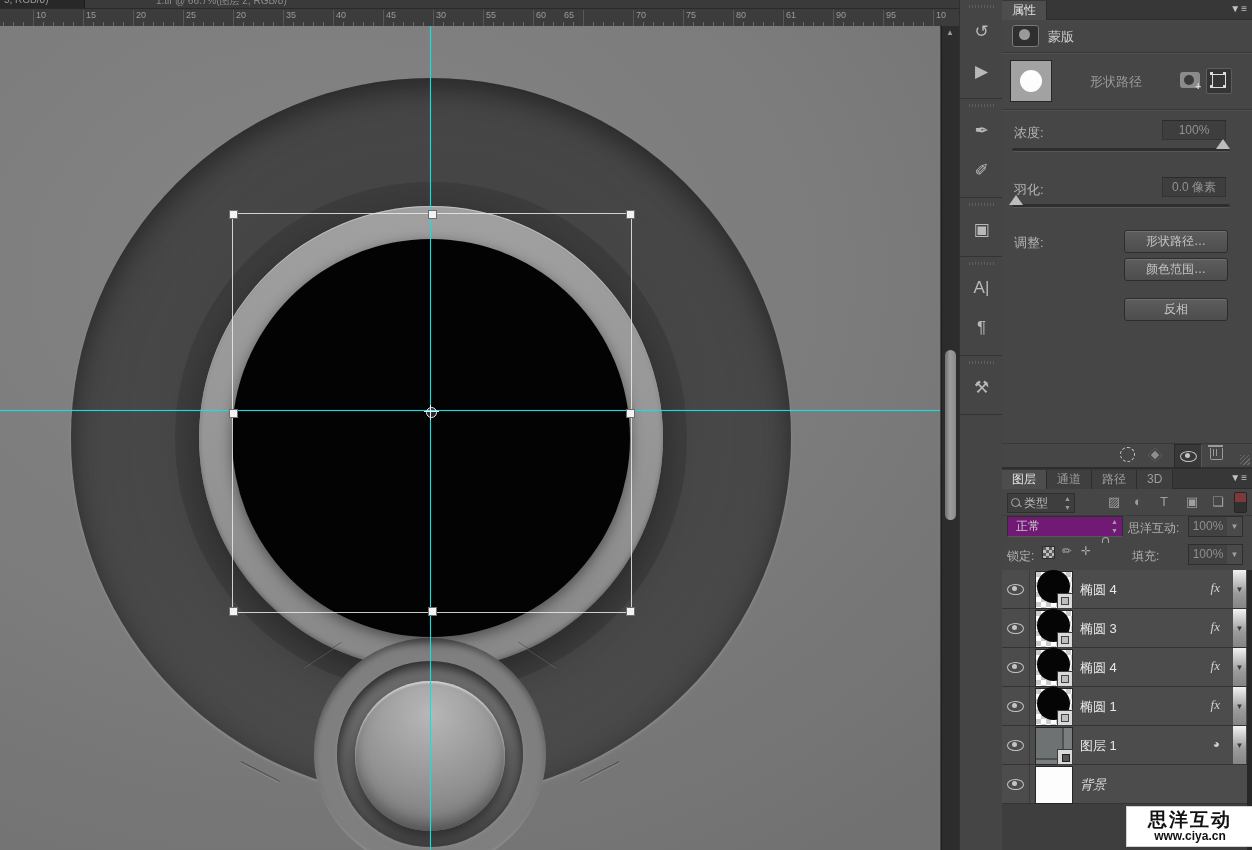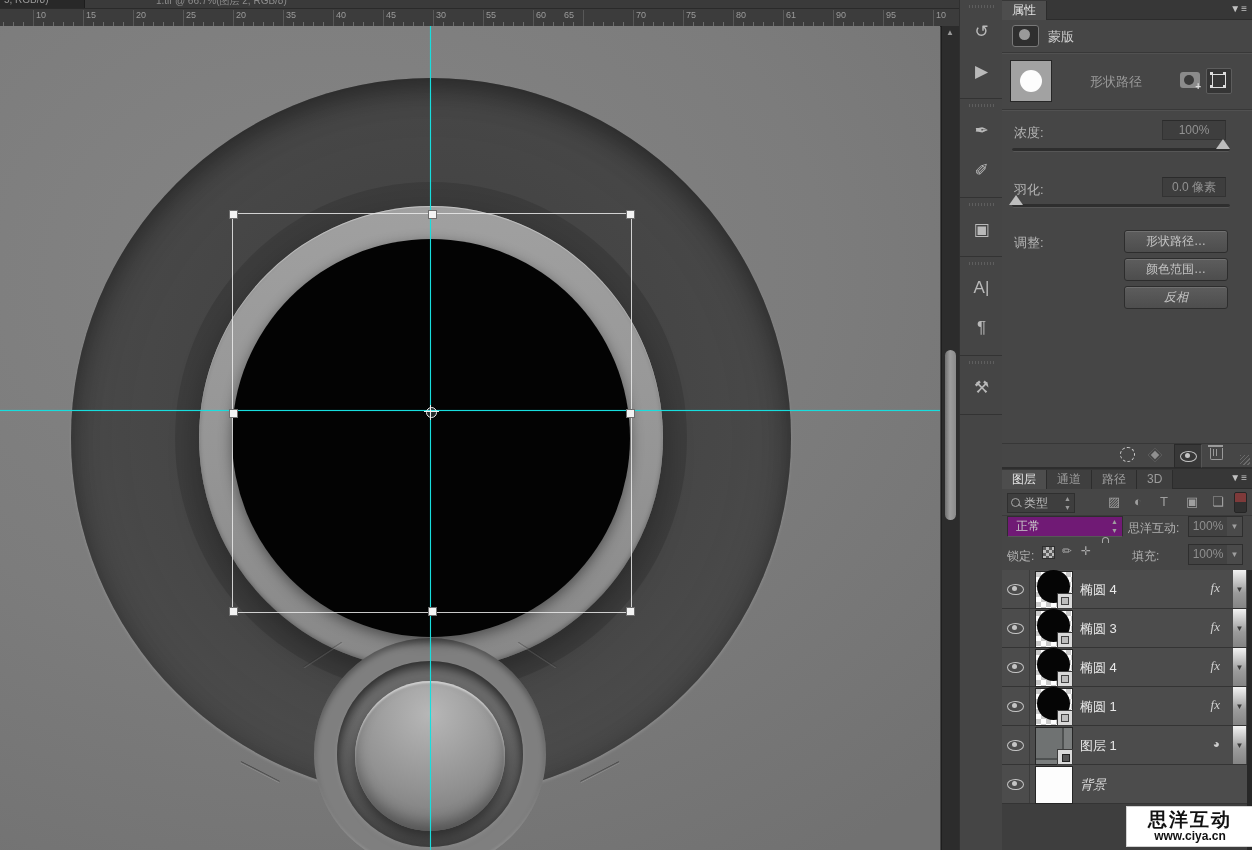--- a/index.html
+++ b/index.html
@@ -387,21 +387,21 @@
       <div class="prop-label" style="left:12px;top:181px;">羽化:</div>
       <div class="valbox" style="left:160px;top:177px;">0.0 像素</div>
       <div class="slider-track" style="top:204px;">
         <div class="slider-thumb" style="left:-3px;"></div>
       </div>
 
       <div class="prop-label" style="left:12px;top:234px;">调整:</div>
       <div id="adj-buttons">
           <div class="adj-btn" style="top: 230px;">形状路径…</div>
           <div class="adj-btn" style="top: 258px;">颜色范围…</div>
-          <div class="adj-btn" style="top: 286px; font-style: italic;">反相</div>
+          <div class="adj-btn" style="top: 298px;">反相</div>
         </div>
 
       <div id="props-footer">
         <div class="pf-icon" id="load-sel-icon"></div>
         <div class="pf-icon" id="apply-mask-icon"></div>
         <div class="pf-icon" id="eye-btn" style="display:flex;align-items:center;justify-content:center;">
             <i class="eye"></i>
           </div>
         <div class="pf-icon" id="trash-icon"></div>
         <div id="props-grip"></div>

